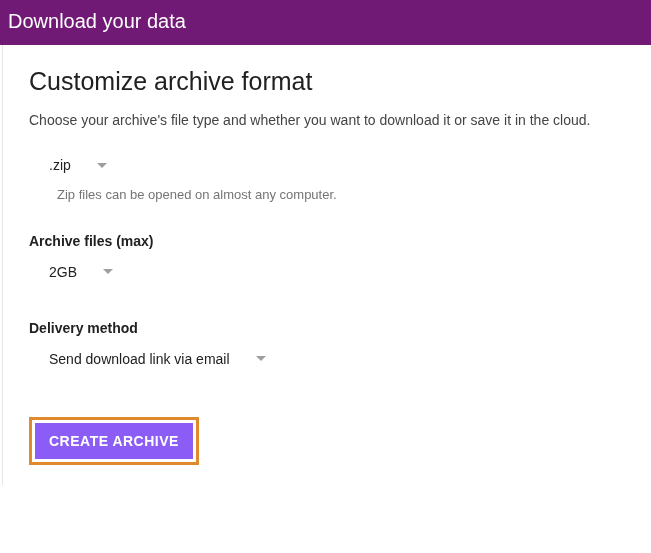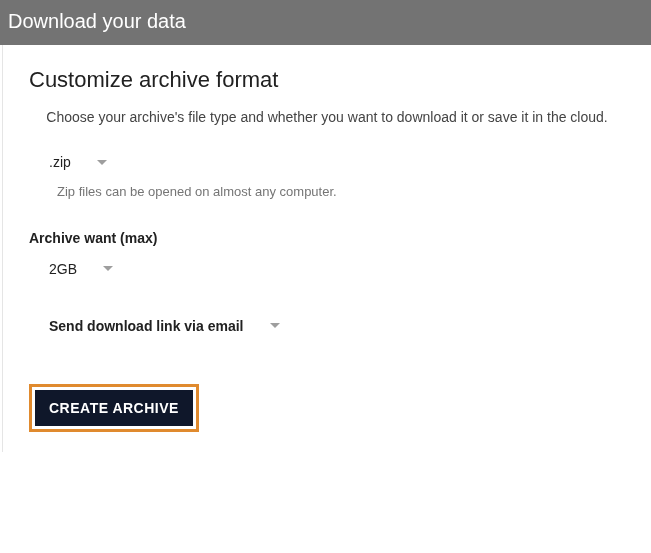--- a/index.html
+++ b/index.html
@@ -4,42 +4,41 @@
   <style>
     * { margin: 0; padding: 0; box-sizing: border-box; }
     body {
       font-family: Arial, Helvetica, sans-serif;
       background: #fff;
       width: 651px;
       height: 553px;
       overflow: hidden;
     }
     .header {
-      background: #737373;
+      background: #701a75;
       color: #fff;
       padding: 10px 8px 12px 8px;
       font-size: 20px;
       font-weight: 400;
     }
     .content {
       padding: 22px 26px 20px 26px;
       border-left: 1px solid #e5e5e5;
       margin-left: 2px;
     }
     .section-title {
-      font-size: 22px;
+      font-size: 25px;
       color: #212121;
       font-weight: 400;
       margin-bottom: 16px;
     }
     .section-desc {
       font-size: 14px;
       color: #444;
       margin-bottom: 28px;
-      text-align: center;
     }
     .field-group {
       margin-bottom: 28px;
     }
     .field-label {
       font-size: 14px;
       font-weight: 700;
       color: #212121;
       margin-bottom: 14px;
     }
@@ -54,36 +53,36 @@
       cursor: pointer;
     }
     .dropdown .caret {
       width: 0;
       height: 0;
       border-left: 5px solid transparent;
       border-right: 5px solid transparent;
       border-top: 5px solid #9e9e9e;
     }
     .dropdown.bold .dropdown-value {
-      font-weight: 700;
+      font-weight: 400;
     }
     .field-hint {
       font-size: 13px;
       color: #757575;
       margin-left: 28px;
       line-height: 1.5;
     }
     .button-wrap {
       display: inline-block;
       border: 3px solid #e08a2e;
       padding: 3px;
       margin-top: 10px;
     }
     .create-btn {
-      background: #0f172a;
+      background: #8b5cf6;
       color: #fff;
       border: none;
       padding: 10px 14px;
       font-size: 14px;
       font-weight: 700;
       letter-spacing: 0.5px;
       cursor: pointer;
     }
   </style>
 </head>
@@ -99,28 +98,29 @@
 
   <div class="field-group">
     <div class="dropdown">
       <span class="dropdown-value">.zip</span>
       <span class="caret"></span>
     </div>
     <div class="field-hint">Zip files can be opened on almost any computer.</div>
   </div>
 
   <div class="field-group">
-    <div class="field-label">Archive want (max)</div>
+    <div class="field-label">Archive files (max)</div>
     <div class="dropdown">
       <span class="dropdown-value">2GB</span>
       <span class="caret"></span>
     </div>
   </div>
 
   <div class="field-group">
+    <div class="field-label">Delivery method</div>
     <div class="dropdown bold">
       <span class="dropdown-value">Send download link via email</span>
       <span class="caret"></span>
     </div>
   </div>
 
   <div class="button-wrap">
     <button class="create-btn">CREATE ARCHIVE</button>
   </div>
 </div>

